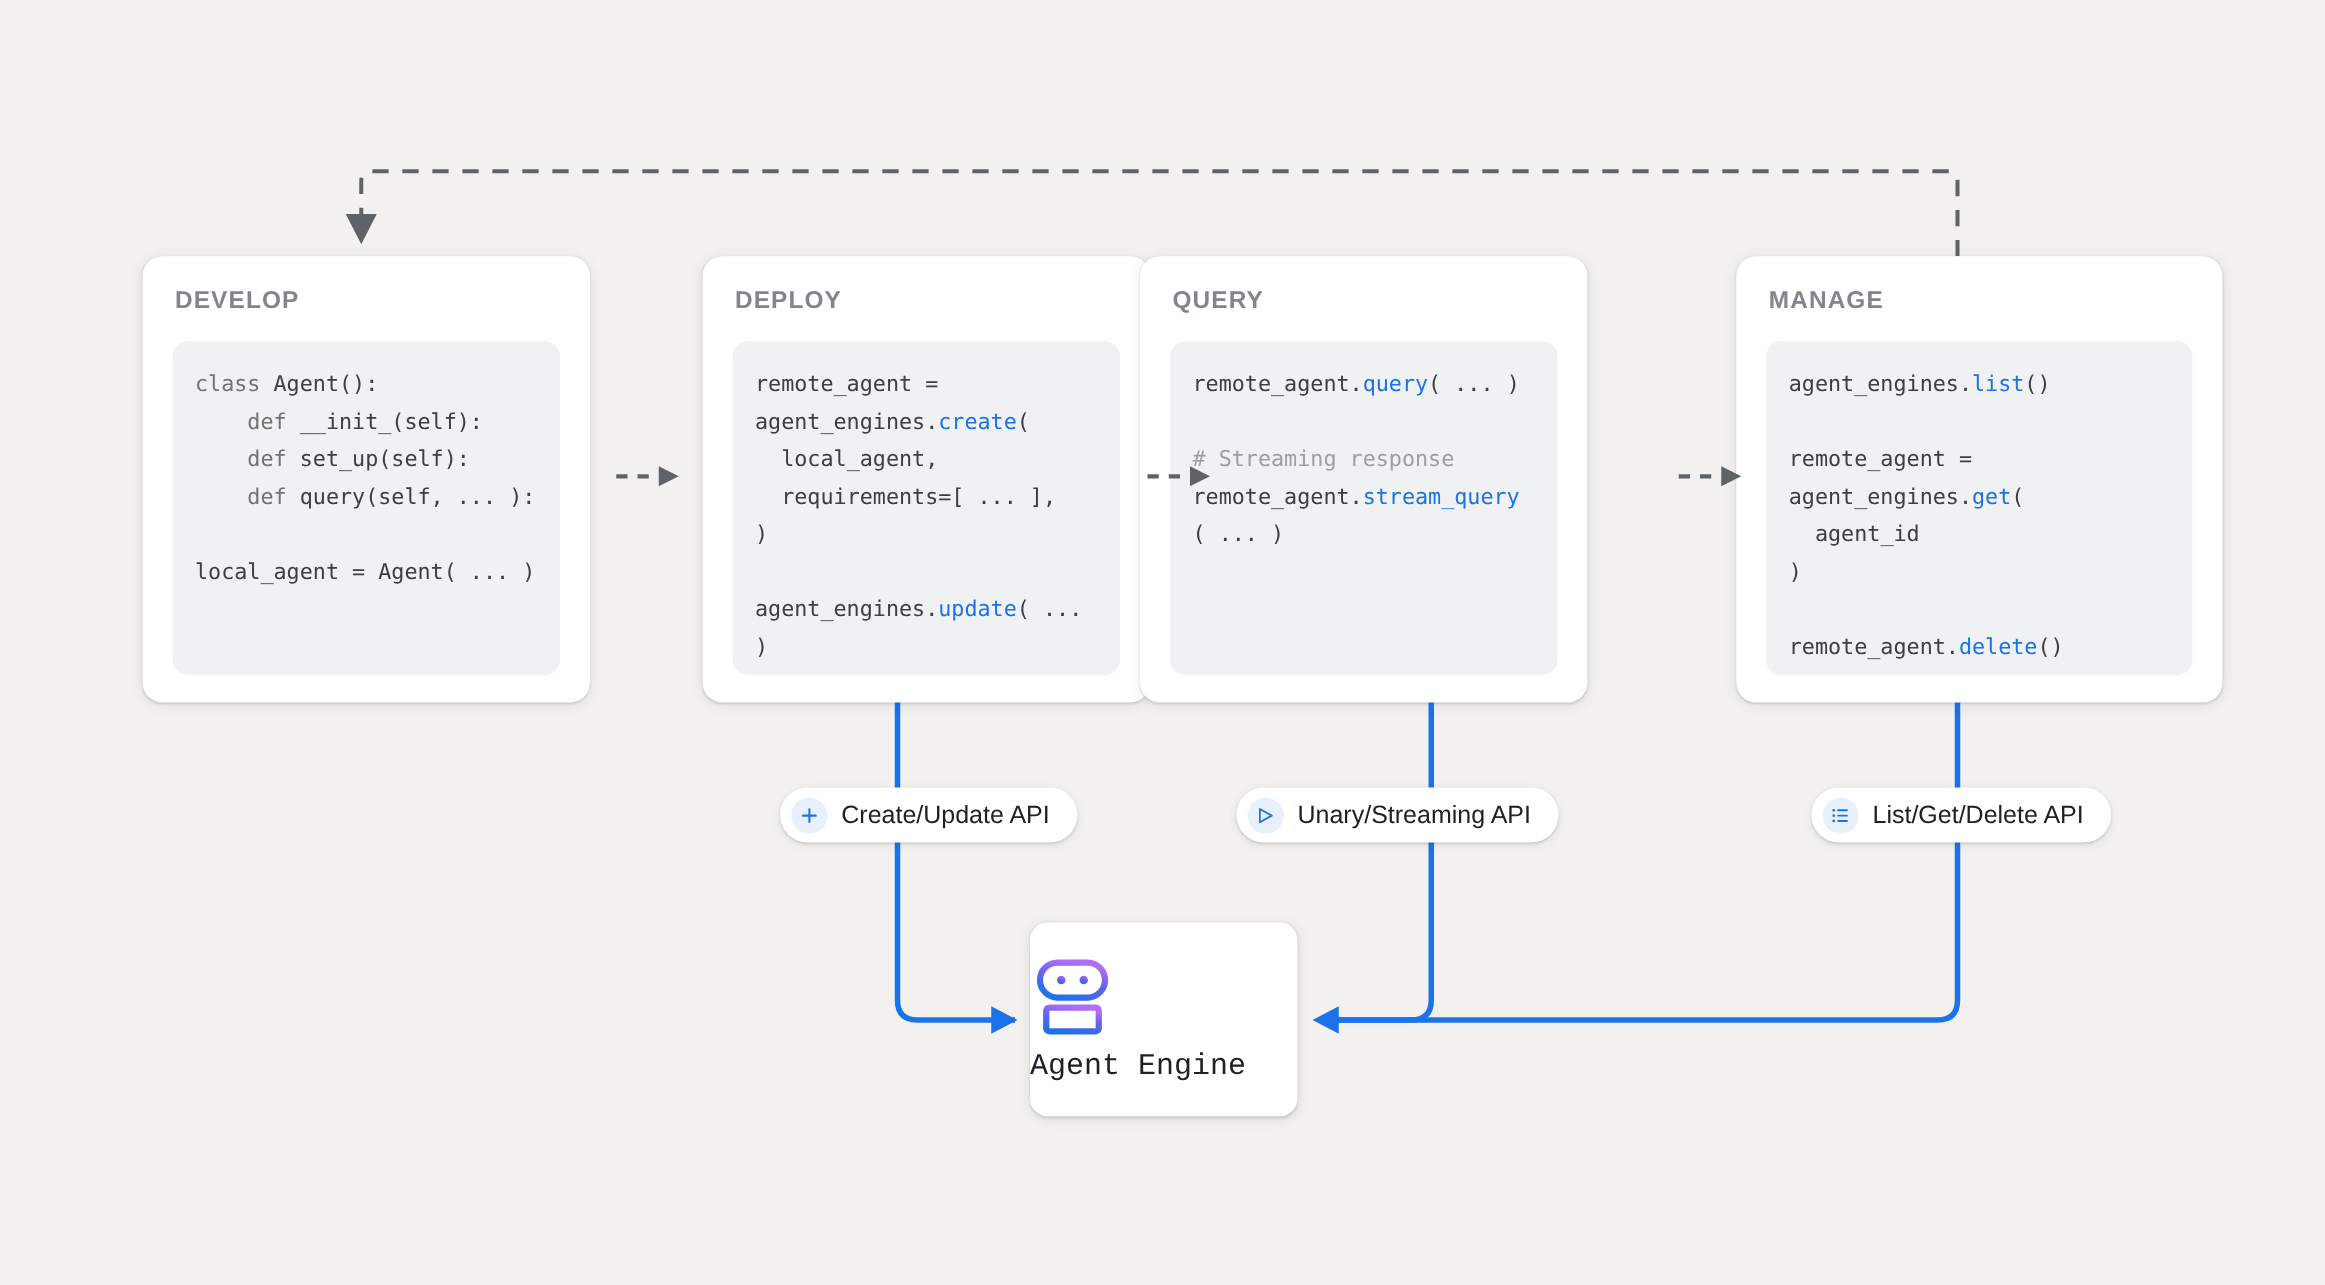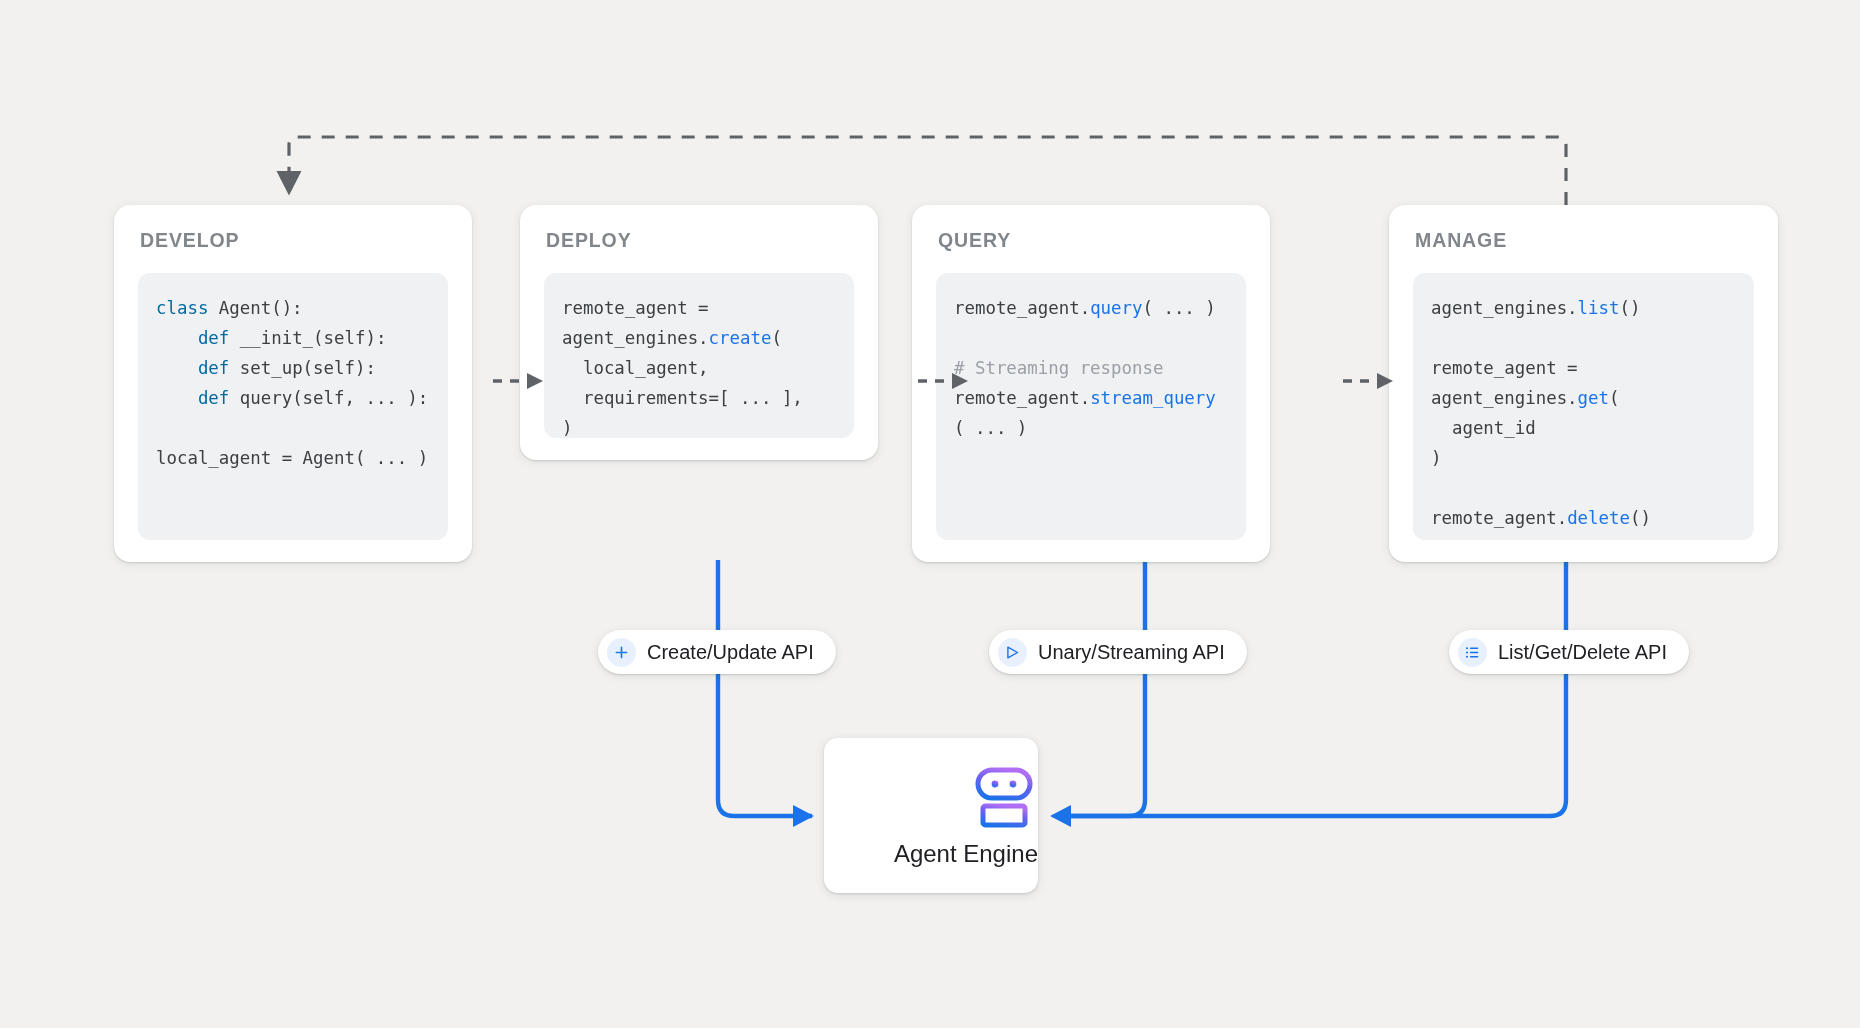--- a/index.html
+++ b/index.html
@@ -61,21 +61,21 @@
     padding: 20px 16px 18px 18px;
     box-sizing: border-box;
     font-family: "DejaVu Sans Mono", "Liberation Mono", monospace;
     font-size: 17.4px;
     line-height: 30px;
     color: #3c4043;
     white-space: pre-wrap;
     word-break: normal;
     overflow: hidden;
   }
-  .kw  { color: #0369a1; }
+  .kw  { color: #737373; }
   .fn  { color: #1a73e8; }
   .cmt { color: #9aa0a6; }
 
   
   .step-arrow {
     position: absolute;
     z-index: 3;
     width: 56px;
     height: 22px;
   }
@@ -117,24 +117,25 @@
     left: 824px;
     top: 738px;
     width: 214px;
     height: 155px;
     background: #ffffff;
     border-radius: 14px;
     box-shadow: 0 1px 2px rgba(60,64,67,.18), 0 2px 10px rgba(60,64,67,.12);
     z-index: 6;
     display: flex;
     flex-direction: column;
-    align-items: flex-end;
+    align-items: flex-start;
     justify-content: center;
     gap: 14px;
     box-sizing: border-box;
+    font-family: Liberation Mono, monospace;
   }
   .engine-label {
     font-size: 24px;
     color: #202124;
     line-height: 1;
   }
 </style>
 </head>
 <body>
 
@@ -182,21 +183,21 @@
     <span class="kw">def</span> query(self, ... ):
 
 local_agent = Agent( ... )</div>
   </div>
 
   <svg class="step-arrow" style="left:491px; top:370px;" viewBox="0 0 56 22" xmlns="http://www.w3.org/2000/svg">
     <path d="M2,11 L34,11" fill="none" stroke="#5f6368" stroke-width="3.4" stroke-dasharray="9 8"></path>
     <path d="M36,3 L52,11 L36,19 Z" fill="#5f6368"></path>
   </svg>
 
-  <div class="card" style="left:520px; top:205px; width:358px; height:255px;">
+  <div class="card" style="left:562px; top:205px; width:358px; height:357px;">
     <div class="card-title">DEPLOY</div>
     <div class="code">remote_agent =
 agent_engines.<span class="fn">create</span>(
   local_agent,
   requirements=[ ... ],
 )
 
 agent_engines.<span class="fn">update</span>( ... )</div>
   </div>
 
@@ -224,21 +225,21 @@
     <div class="code">agent_engines.<span class="fn">list</span>()
 
 remote_agent =
 agent_engines.<span class="fn">get</span>(
   agent_id
 )
 
 remote_agent.<span class="fn">delete</span>()</div>
   </div>
 
-  <div class="pill" style="left:598px; top:630px;justify-content:flex-end;">
+  <div class="pill" style="left:624px; top:630px;justify-content:flex-end;">
     <span class="pill-ico">
       <svg viewBox="0 0 24 24" width="17" height="17" xmlns="http://www.w3.org/2000/svg">
         <path d="M12 4.8 L12 19.2 M4.8 12 L19.2 12" stroke="#1a73e8" stroke-width="2.3" stroke-linecap="round"></path>
       </svg>
     </span>
     <span class="pill-label">Create/Update API</span>
   </div>
 
   <div class="pill" style="left:989px; top:630px;">
     <span class="pill-ico">

